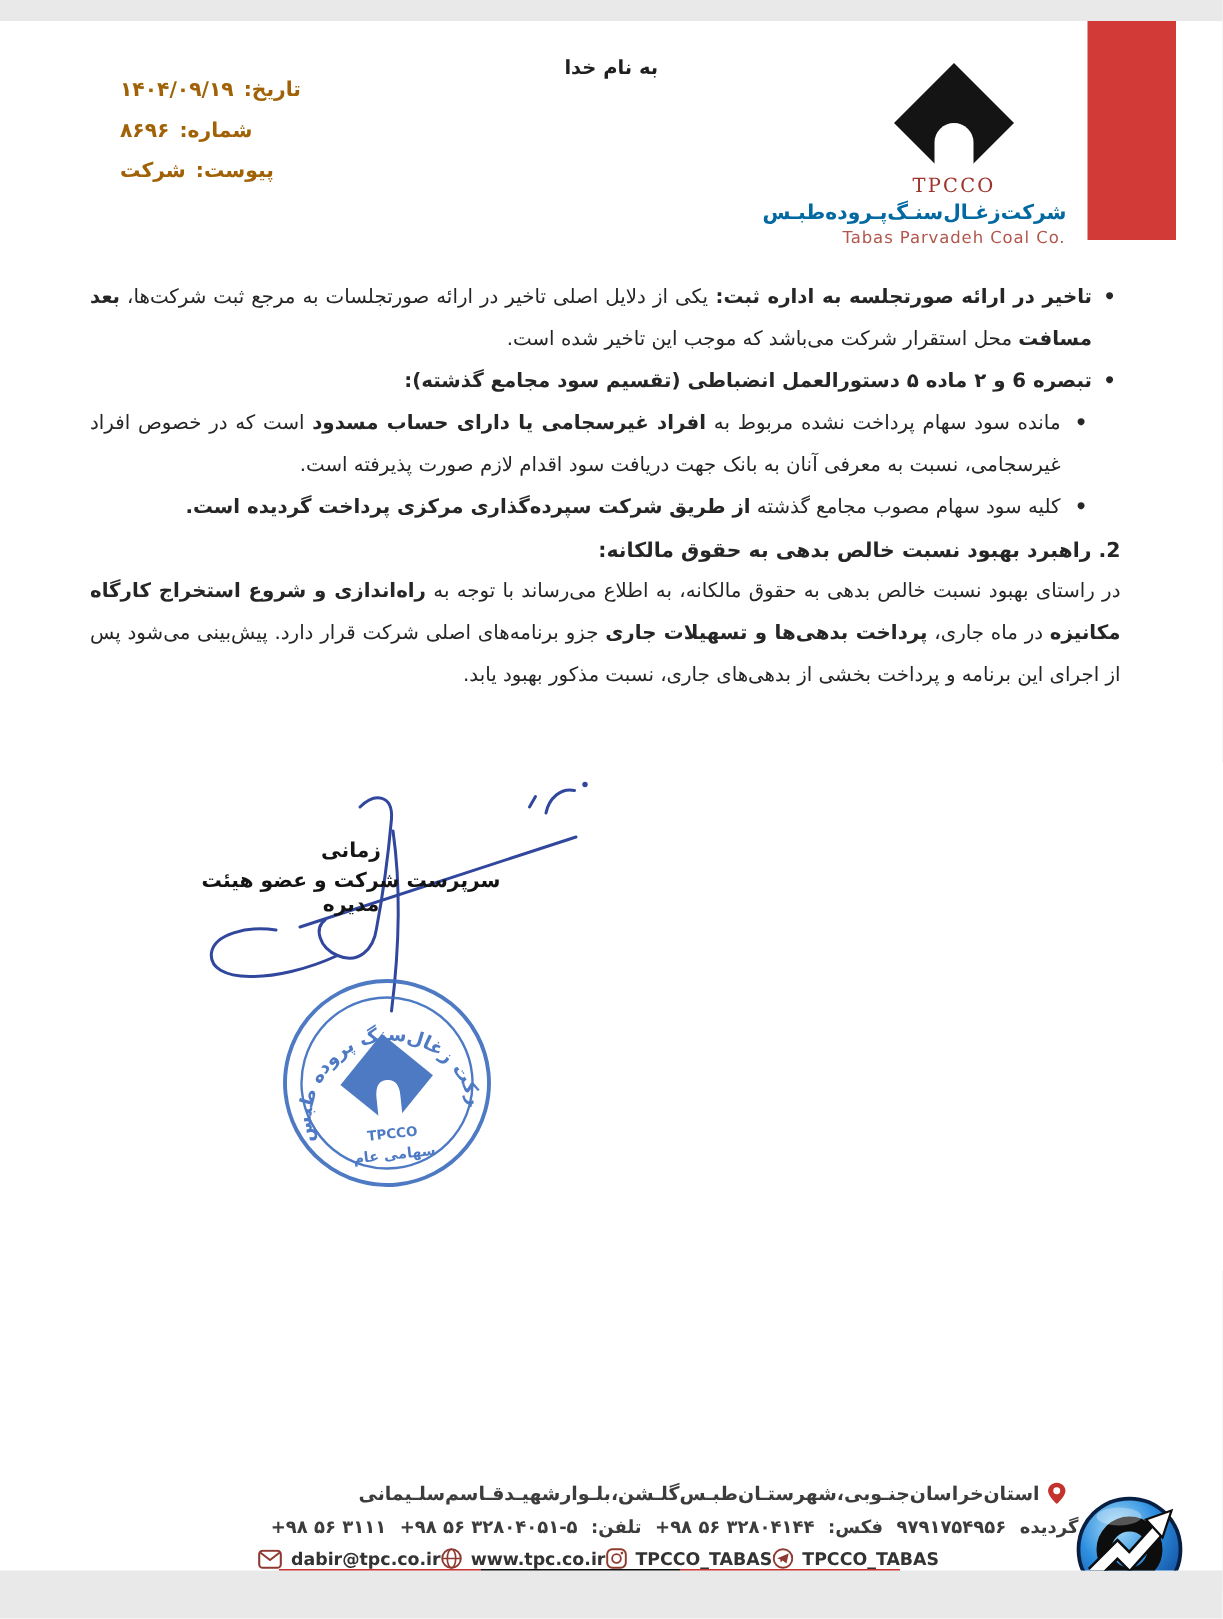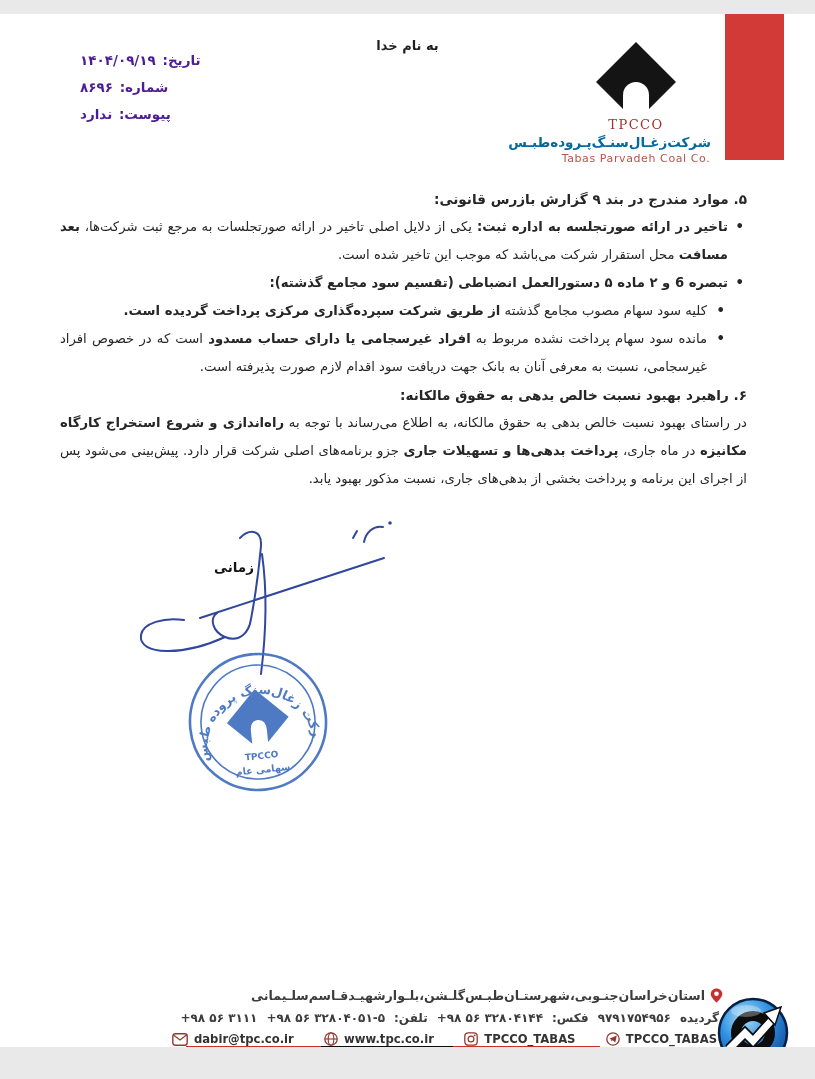--- a/index.html
+++ b/index.html
@@ -5,21 +5,21 @@
   html,body{margin:0;padding:0;background:#e9e9e9;}
   .page{
     position:relative; width:815px; height:1033px; margin:14px auto;
     background:#ffffff; overflow:hidden;
     font-family:"DejaVu Sans", sans-serif; color:#262626;
   }
   
   .red-bar{position:absolute; top:0; right:31px; width:59px; height:146px; background:#d13a36;}
   .bismillah{position:absolute; top:24px; left:0; right:0; text-align:center;
     font-size:13px; font-weight:bold; color:#1f1f1f;}
-  .meta{position:absolute; top:38px; left:80px; font-size:13.5px; font-weight:bold; color:#4c1d95;}
+  .meta{position:absolute; top:38px; left:80px; font-size:13.5px; font-weight:bold; color:#a16207;}
   .meta .row{direction:rtl; width:max-content; margin:0 0 11px 0; letter-spacing:0;}
   .meta .row .val{padding-right:2px;}
   .logo-block{position:absolute; top:28px; right:104px; width:150px; text-align:center;}
   .logo-mark{position:relative; width:84px; height:88px; margin:0 auto;}
   .logo-diamond{position:absolute; left:2px; top:0; width:80px; height:80px; background:#141414;
     clip-path:polygon(50% 0,100% 50%,50% 100%,0 50%);}
   .logo-arch{position:absolute; left:50%; transform:translateX(-50%); top:40px; width:26px; height:46px;
     background:#ffffff; border-radius:13px 13px 0 0;}
   .logo-acronym{position:absolute; left:0; right:0; bottom:-2px; font-family:"DejaVu Serif", serif;
     font-size:13px; letter-spacing:1.5px; color:#9e322c; font-weight:normal;}
@@ -36,27 +36,27 @@
   .doc-body .paragraph{}
   
   .sig-svg{position:absolute; left:112px; top:500px; width:320px; height:165px;}
   .sig-block{position:absolute; left:128px; top:545px; width:212px; text-align:center;
     font-weight:bold; color:#141414;}
   .sig-name{font-size:13.5px;}
   .sig-title{font-size:13.5px; margin-top:4px; direction:rtl;}
   .stamp-svg{position:absolute; left:167px; top:635px; width:182px; height:146px; opacity:0.92;
     transform:rotate(-6deg);}
   
-  .footer-line1{position:absolute; top:974px; right:92px; direction:rtl; display:flex;
+  .footer-line1{position:absolute; top:974px; right:104px; direction:rtl; display:flex;
     align-items:center; gap:5px; font-size:12.6px; font-weight:bold; color:#3c3c3c;}
   .footer-line2{position:absolute; top:997px; right:96px; direction:rtl; display:flex;
     align-items:center; gap:9px; font-size:12px; font-weight:bold; color:#3c3c3c;}
   .footer-line2 .num{direction:ltr; unicode-bidi:isolate;text-align:right;}
   .footer-line3{position:absolute; top:1018px; left:172px; right:98px; display:flex;
-    justify-content:space-between; align-items:center; direction:ltr;
+    align-items:center; direction:ltr;
     font-size:11.6px; font-weight:bold; color:#333;}
   .contact{display:flex; align-items:center; gap:6px;}
   .contact svg{display:block;}
   .footer-bar{position:absolute; top:1032px; left:186px; width:414px; height:28px;
     background:linear-gradient(to right,#c8322e 0%,#c8322e 32.5%,#0c0c0c 32.5%,#0c0c0c 64.5%,#c8322e 64.5%,#c8322e 100%);}
   .market-logo{position:absolute; left:716px; top:982px; width:74px; height:74px;}
   .bottom-rule{position:absolute; top:1069px; left:0; width:815px; height:2px; background:#222;}
 </style>
 </head>
 <body>
@@ -70,58 +70,58 @@
     <div class="row">
       <span>تاریخ:</span>
       <span class="val" dir="ltr">۱۴۰۴/۰۹/۱۹</span>
     </div>
     <div class="row">
       <span>شماره:</span>
       <span class="val" dir="ltr">۸۶۹۶</span>
     </div>
     <div class="row">
       <span>پیوست:</span>
-      <span class="val">ندارد</span>
+      <span class="val">شرکت</span>
     </div>
   </div>
 
   <div class="logo-block">
     <div class="logo-mark">
       <div class="logo-diamond"></div>
       <div class="logo-arch"></div>
       <div class="logo-acronym">TPCCO</div>
     </div>
     <div class="logo-name-fa">شرکت‌زغـال‌سنـگ‌پـروده‌طبـس</div>
     <div class="logo-name-en">Tabas Parvadeh Coal Co.</div>
   </div>
 
   <div class="doc-body">
-      <div class="heading"><span style="font-weight: bold;">۵. موارد مندرج در بند ۹ گزارش بازرس قانونی:</span></div>
       <div class="bullet l1"><span style="font-weight: bold;">تاخیر در ارائه صورتجلسه به اداره ثبت: </span><span>یکی از دلایل اصلی تاخیر در ارائه صورتجلسات به مرجع ثبت شرکت‌ها، </span><span style="font-weight: bold;">بعد مسافت</span><span> محل استقرار شرکت می‌باشد که موجب این تاخیر شده است.</span></div>
       <div class="bullet l1"><span style="font-weight: bold;">تبصره 6 و ۲ ماده ۵ دستورالعمل انضباطی (تقسیم سود مجامع گذشته):</span></div>
+      <div class="bullet l2"><span>مانده سود سهام پرداخت نشده مربوط به </span><span style="font-weight: bold;">افراد غیرسجامی یا دارای حساب مسدود</span><span> است که در خصوص افراد غیرسجامی، نسبت به معرفی آنان به بانک جهت دریافت سود اقدام لازم صورت پذیرفته است.</span></div>
       <div class="bullet l2"><span>کلیه سود سهام مصوب مجامع گذشته </span><span style="font-weight: bold;">از طریق شرکت سپرده‌گذاری مرکزی پرداخت گردیده است.</span></div>
-      <div class="bullet l2"><span>مانده سود سهام پرداخت نشده مربوط به </span><span style="font-weight: bold;">افراد غیرسجامی یا دارای حساب مسدود</span><span> است که در خصوص افراد غیرسجامی، نسبت به معرفی آنان به بانک جهت دریافت سود اقدام لازم صورت پذیرفته است.</span></div>
-      <div class="heading"><span style="font-weight: bold;">۶. راهبرد بهبود نسبت خالص بدهی به حقوق مالکانه:</span></div>
+      <div class="heading"><span style="font-weight: bold;">2. راهبرد بهبود نسبت خالص بدهی به حقوق مالکانه:</span></div>
       <div class="paragraph"><span>در راستای بهبود نسبت خالص بدهی به حقوق مالکانه، به اطلاع می‌رساند با توجه به </span><span style="font-weight: bold;">راه‌اندازی و شروع استخراج کارگاه مکانیزه</span><span> در ماه جاری، </span><span style="font-weight: bold;">پرداخت بدهی‌ها و تسهیلات جاری</span><span> جزو برنامه‌های اصلی شرکت قرار دارد. پیش‌بینی می‌شود پس از اجرای این برنامه و پرداخت بخشی از بدهی‌های جاری، نسبت مذکور بهبود یابد.</span></div>
     </div>
 
   <svg class="sig-svg" viewBox="0 0 320 165">
     <g fill="none" stroke="#31479e" stroke-width="2" stroke-linecap="round">
       <path d="M128,24 C138,14 150,16 149,32 C147,54 143,84 139,105 C137,119 127,129 113,123 C101,118 97,105 105,99"></path>
       <path d="M272,44 L88,104"></path>
       <path d="M252,28 C254,18 262,11 271,13"></path>
       <path d="M241,24 l4,-7"></path>
       <path d="M150,40 C156,82 153,128 149,160"></path>
       <path d="M113,123 C72,142 26,142 29,121 C31,109 52,103 72,106"></path>
     </g>
     <circle cx="278" cy="9" r="1.8" fill="#31479e"></circle>
   </svg>
 
   <div class="sig-block">
     <div class="sig-name">زمانی</div>
+    <div class="sig-title">سرپرست شرکت و عضو هیئت مدیره</div>
   </div>
 
   <svg class="stamp-svg" viewBox="0 0 182 146">
     <g stroke="#3f6fc0" fill="none">
       <circle cx="91" cy="73" r="68" stroke-width="2.6"></circle>
       <circle cx="91" cy="73" r="57" stroke-width="1.6"></circle>
     </g>
     <path id="stampArc" d="M 38,98 A 46,46 0 1 1 144,98" fill="none"></path>
     <text font-size="12.5" font-weight="bold" fill="#3f6fc0" font-family="DejaVu Sans, sans-serif">
       <textPath href="#stampArc" startOffset="50%" text-anchor="middle">شرکت زغال‌سنگ پروده طبس</textPath>

